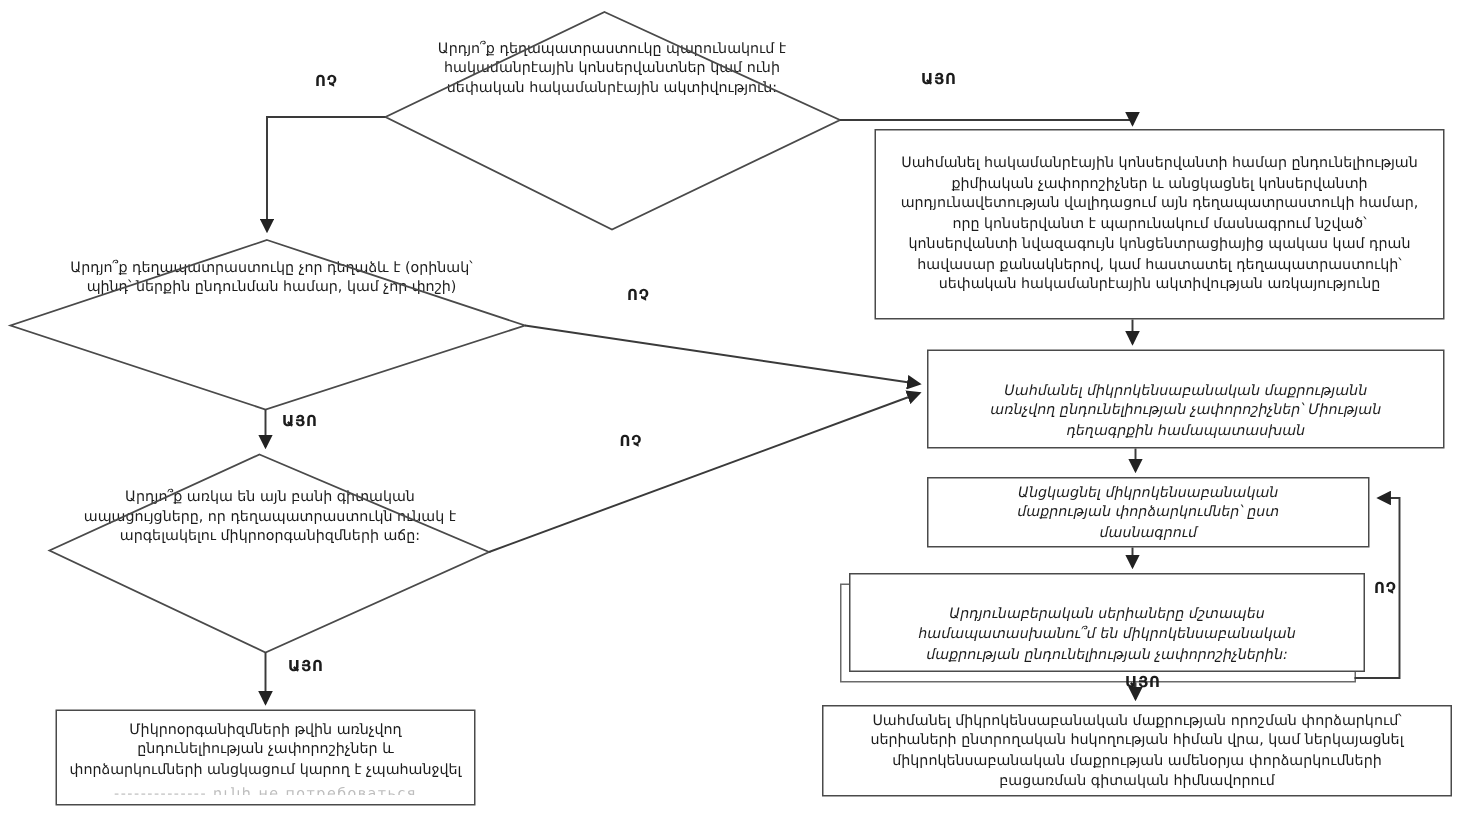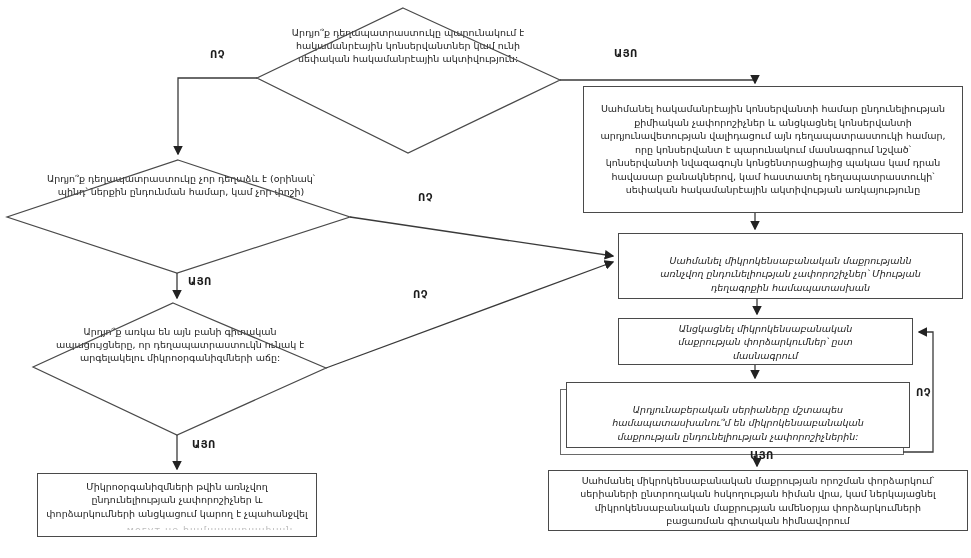--- a/index.html
+++ b/index.html
@@ -61,21 +61,21 @@
   <div class="pbox center" style="left:529px;top:382px;width:344px;height:66px;padding:4px 30px;margin-left:37px;">
     <span>Արդյունաբերական սերիաները մշտապես համապատասխանու՞մ են միկրոկենսաբանական մաքրության ընդունելիության չափորոշիչներին:</span>
   </div>
 
   <div class="pbox top" style="left:548px;top:470px;width:420px;height:61px;padding:8px 16px;">
     <span>Սահմանել միկրոկենսաբանական մաքրության որոշման փորձարկում՝ սերիաների ընտրողական հսկողության հիման վրա, կամ ներկայացնել միկրոկենսաբանական մաքրության ամենօրյա փորձարկումների բացառման գիտական հիմնավորում</span>
   </div>
 
   <div class="pbox top" style="left:37px;top:473px;width:280px;height:64px;padding:6px 8px;">
     <span>Միկրոօրգանիզմների թվին առնչվող ընդունելիության չափորոշիչներ և փորձարկումների անցկացում կարող է չպահանջվել</span>
-    <span class="faded-note">-------------- могут не համապատասխան</span>
+    <span class="faded-note">-------------- ունի не потребоваться</span>
   </div>
 
   <span class="edge-label" style="left:210px;top:49px;">ՈՉ</span>
   <span class="edge-label" style="left:614px;top:48px;">ԱՅՈ</span>
   <span class="edge-label" style="left:418px;top:192px;">ՈՉ</span>
   <span class="edge-label" style="left:188px;top:276px;">ԱՅՈ</span>
   <span class="edge-label" style="left:413px;top:289px;">ՈՉ</span>
   <span class="edge-label" style="left:192px;top:439px;">ԱՅՈ</span>
   <span class="edge-label" style="left:916px;top:387px;">ՈՉ</span>
   <span class="edge-label" style="left:750px;top:450px;">ԱՅՈ</span>

